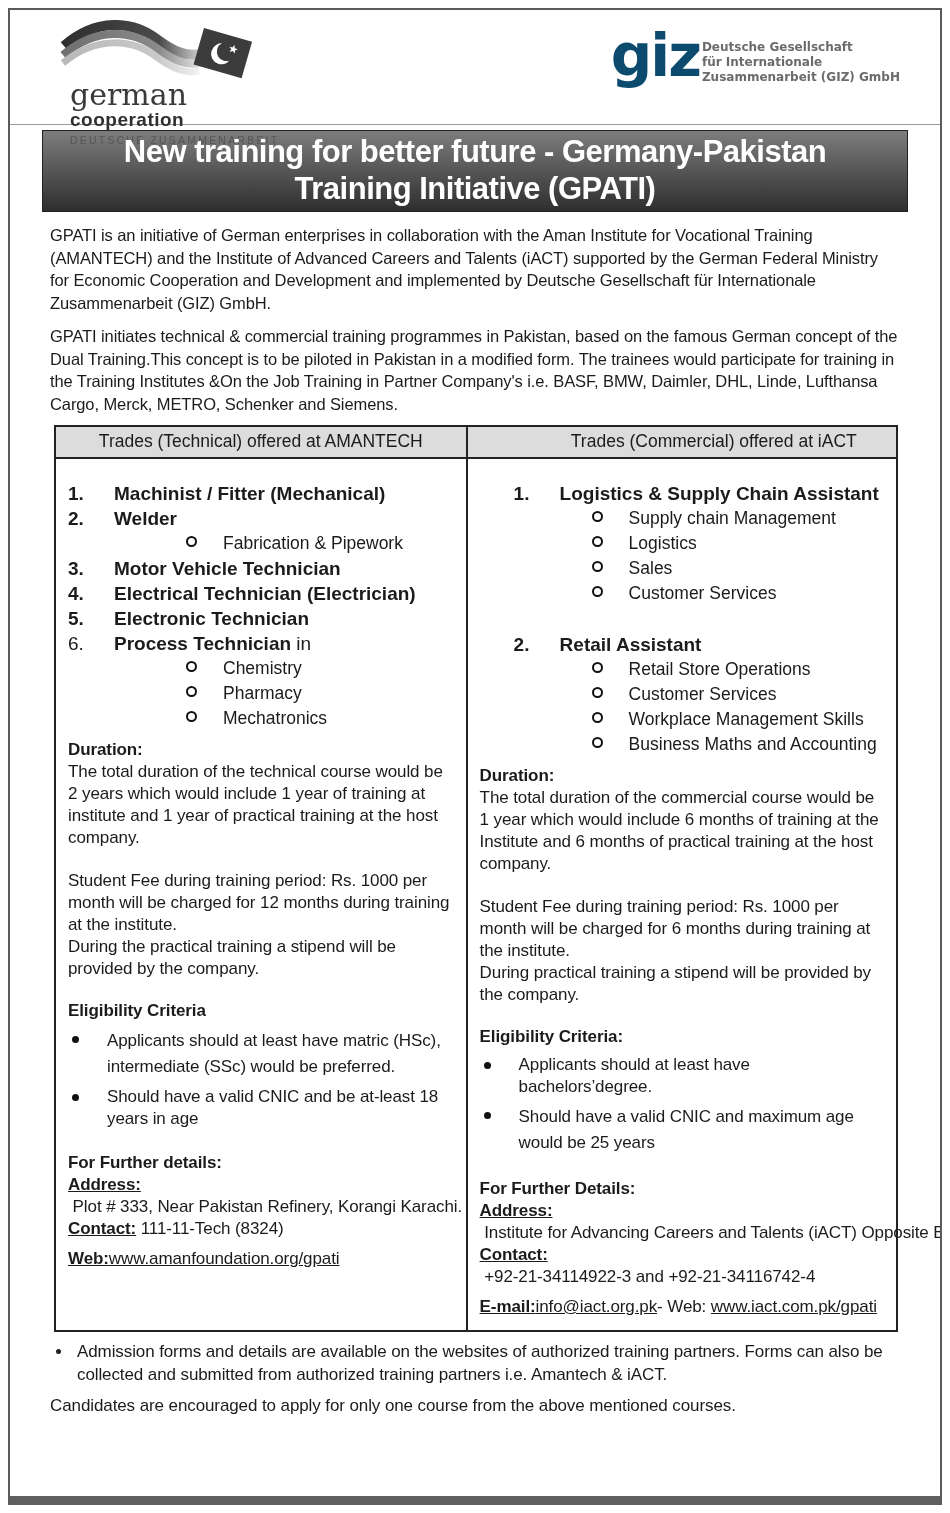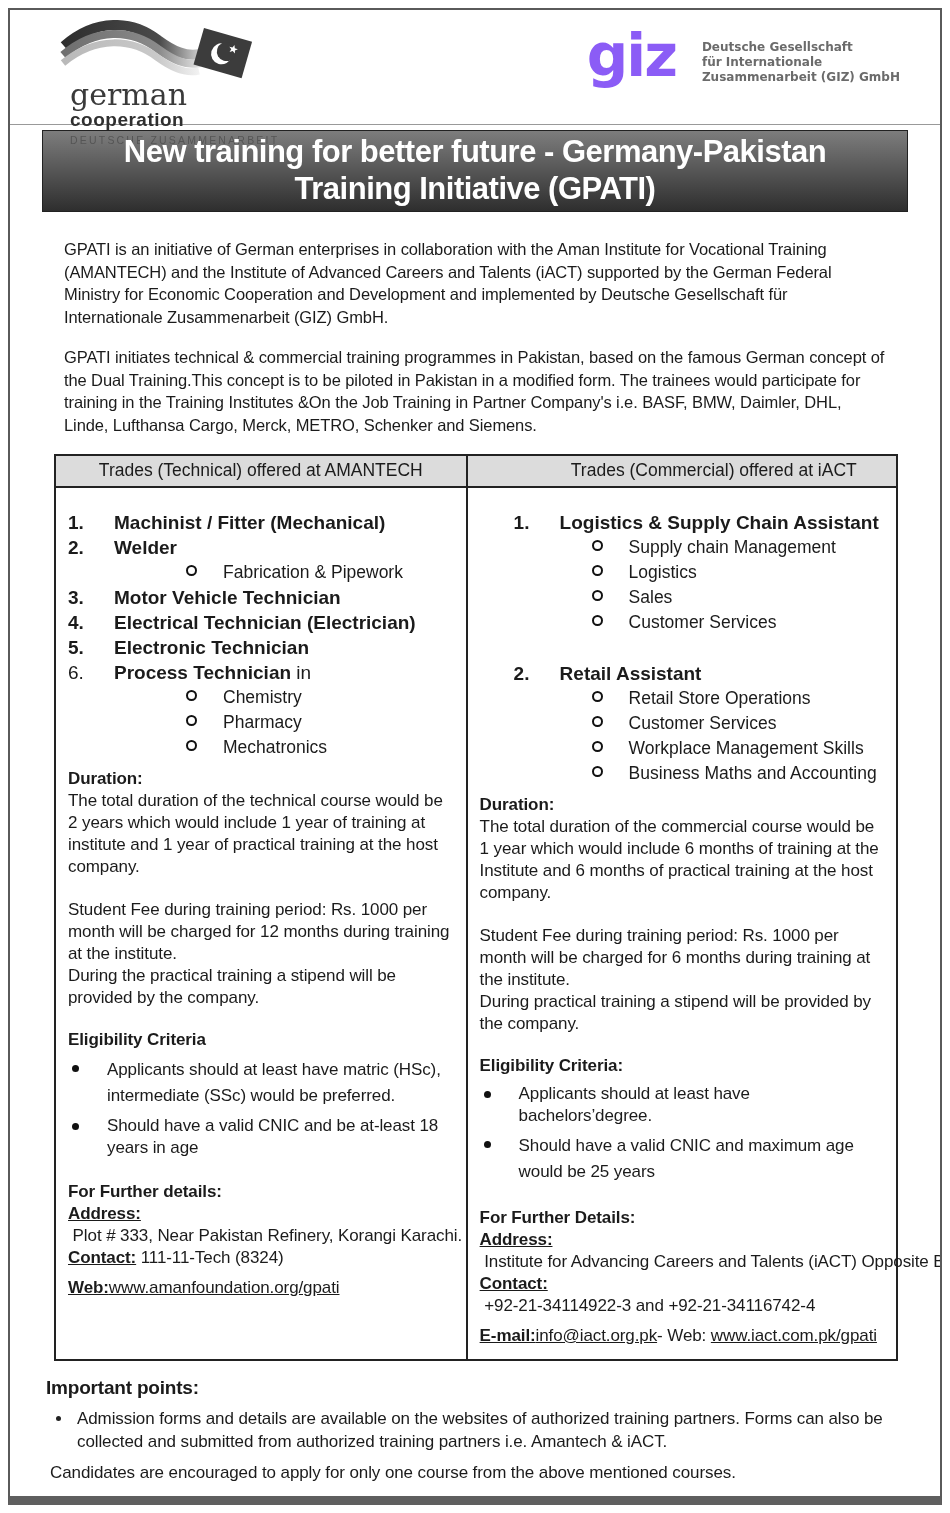--- a/index.html
+++ b/index.html
@@ -15,29 +15,29 @@
   }
   
   .logos{display:flex;justify-content:space-between;align-items:flex-start;
     padding:10px 40px 0 48px;height:104px;border-bottom:1px solid #999;}
   .gc-logo{width:260px;}
   .gc-text{margin-top:-6px;padding-left:12px;}
   .gc-name{font-family:"DejaVu Serif","Liberation Serif",serif;font-size:30px;line-height:30px;color:#3a3a3a;}
   .gc-coop{font-size:19px;font-weight:bold;letter-spacing:.5px;color:#2f2f2f;line-height:20px;}
   .gc-tag{font-size:10.5px;letter-spacing:2.2px;color:#555;margin-top:4px;}
   .giz{display:flex;align-items:flex-start;margin-top:12px;}
-  .giz-word{font-size:58px;line-height:48px;font-weight:bold;color:#8b5cf6;letter-spacing:-2px;margin-right:26px;font-family:"DejaVu Sans",sans-serif;}
+  .giz-word{font-size:58px;line-height:48px;font-weight:bold;color:#0c4a6e;letter-spacing:-2px;margin-right:2px;font-family:"DejaVu Sans",sans-serif;}
   .giz-desc{font-size:12px;line-height:15px;font-weight:bold;color:#6b6b6b;margin-top:8px;font-family:"DejaVu Sans",sans-serif;}
   
   .band{margin:5px 32px 0;background:linear-gradient(#7d7d7d,#2e2e2e);
     border:1px solid #222;color:#fff;text-align:center;font-weight:bold;
     font-size:31px;line-height:37px;letter-spacing:-.5px;padding:2px 0 4px;}
   
   .intro{padding:8px 36px 0;font-size:16.5px;line-height:22.5px;letter-spacing:-.1px;}
-  .intro p{margin:18px;}
+  .intro p{margin:4px;}
   .intro p + p{margin-top:11px;}
   
   .gtable{margin:10px 42px 0 44px;border:2px solid #222;}
   .thead{display:grid;grid-template-columns:49% 51%;background:#dcdcdc;border-bottom:2px solid #222;gap:32px;}
   .thead .hcell{text-align:center;font-size:17.5px;padding:4px 2px 5px;}
   .thead .hcell:first-child{border-right:2px solid #222;}
   .tbody{display:grid;grid-template-columns:49% 51%;min-height:820px;}
   .cell{padding:22px 14px 12px 12px;}
   .cell-l{border-right:2px solid #222;}
   
@@ -278,21 +278,20 @@
           <div class="b">For Further Details:</div>
           <div><span class="lbl">Address:</span><span class="pre"> Institute for Advancing Careers and Talents (iACT) Opposite Bhitai Rangers Unit near Saudabad Chorangi, Malir, Karachi.</span></div>
           <div><span class="lbl">Contact:</span><span class="pre"> +92-21-34114922-3 and +92-21-34116742-4</span></div>
           <div class="webline"><span class="lbl">E-mail:</span><span class="url">info@iact.org.pk</span><span class="pre">- Web: </span><span class="url">www.iact.com.pk/gpati</span></div>
         </div>
       </div>
     </div>
   </div>
 
 
-  <div class="imp-h">Important points:</div>
   <div class="impl">
     <div class="ibul">
         <span class="idot"></span>
         <span>Admission forms and details are available on the websites of authorized training partners. Forms can also be collected and submitted from authorized training partners i.e. Amantech &amp; iACT.</span>
       </div>
     <div class="ibul">
         <span>Candidates are encouraged to apply for only one course from the above mentioned courses.</span>
       </div>
 
   </div>

